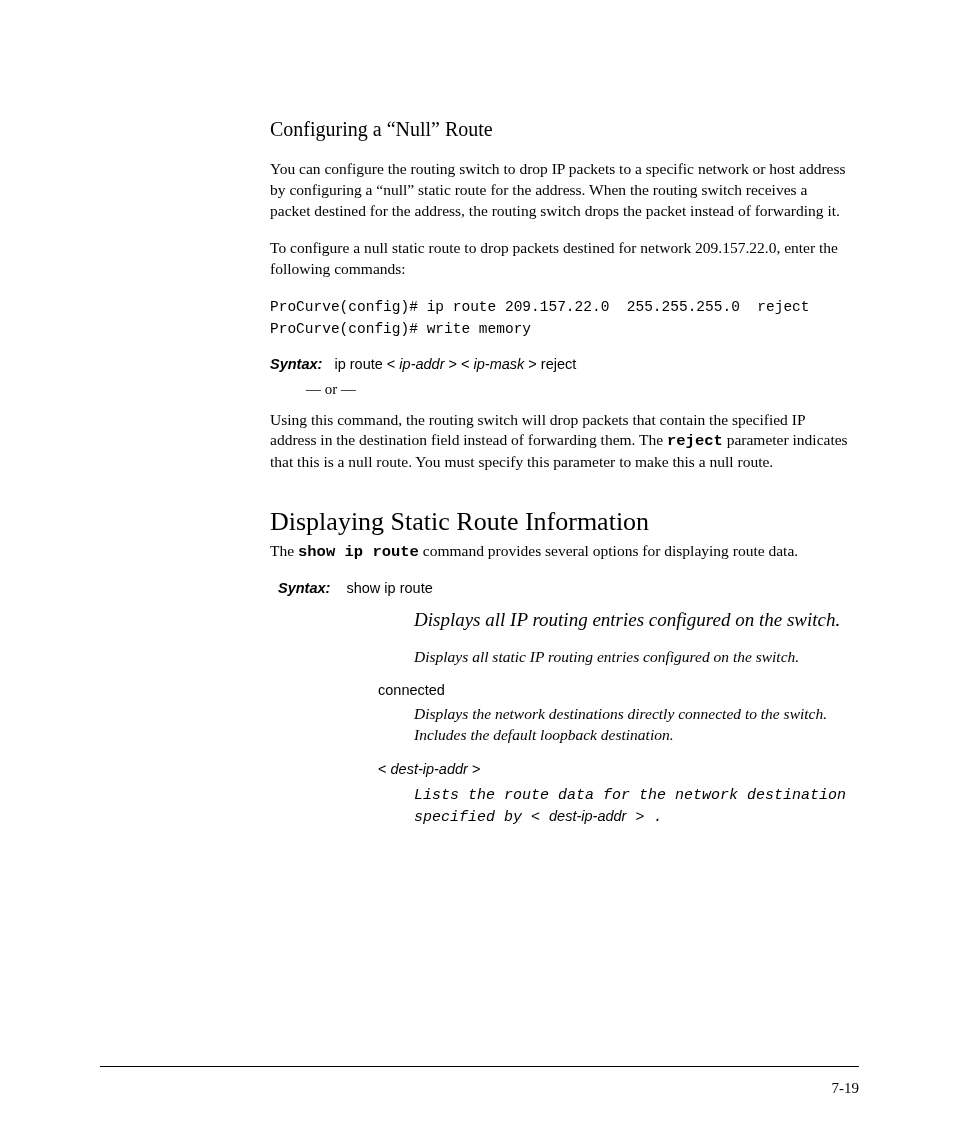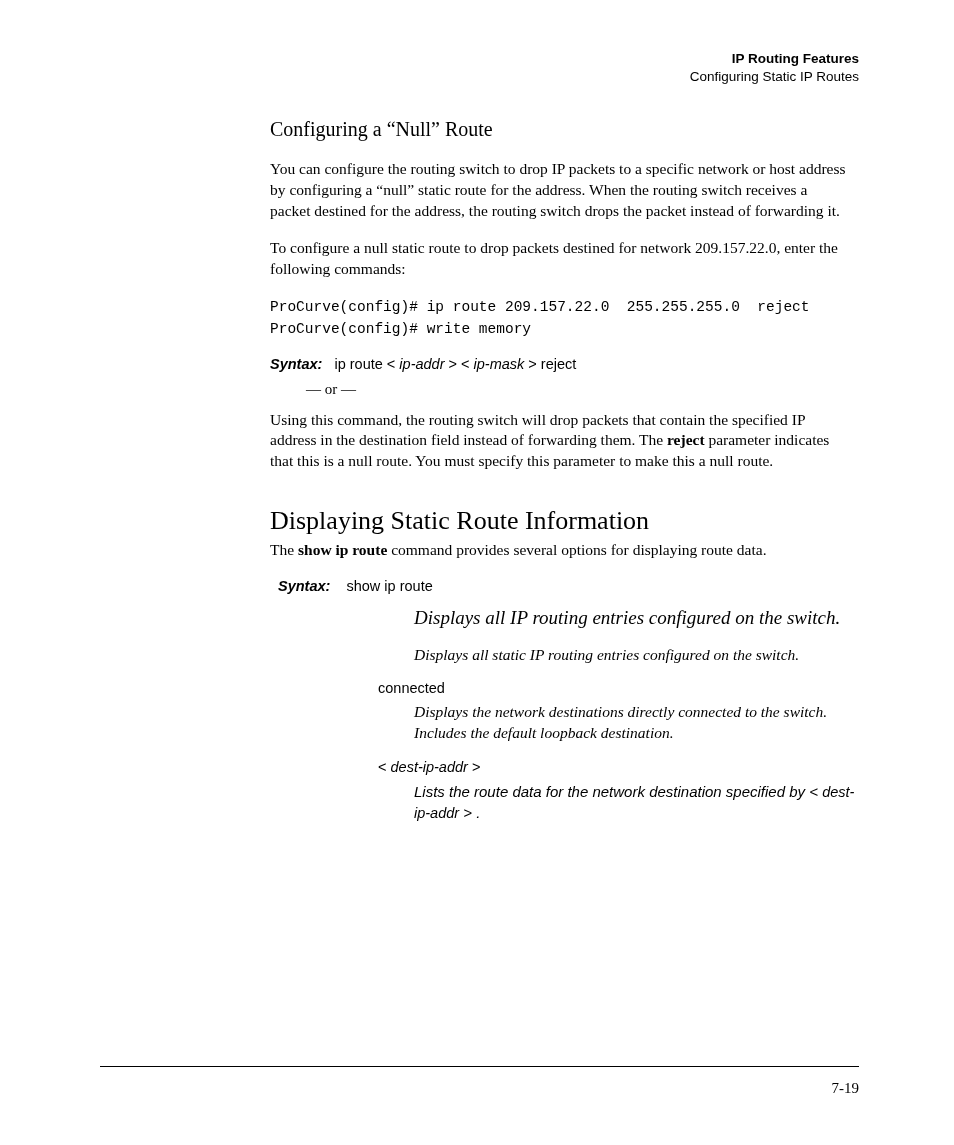--- a/index.html
+++ b/index.html
@@ -58,24 +58,24 @@
   }
   .syntax-block { margin: 6px 0 12px 0; }
   .syntax-label {
     font-family: Arial, Helvetica, sans-serif;
     font-weight: bold;
     font-style: italic;
     font-size: 14.5px;
   }
   .sans { font-family: Arial, Helvetica, sans-serif; font-size: 14.5px; }
   .ital-sans { font-family: Arial, Helvetica, sans-serif; font-style: italic; font-size: 14.5px; }
-  .serif-ital { font-family: Liberation Sans, sans-serif; font-style: italic; font-size: 15px; }
+  .serif-ital { font-family: Liberation Mono, monospace; font-style: italic; font-size: 15px; }
   .indent-syntax { margin-left: 58px; }
   .or-line { margin: 8px 0 6px 36px; font-family: Georgia, serif; font-size: 15px; }
-  .bold-sans { font-family: Liberation Serif, serif; font-weight: bold; }
+  .bold-sans { font-family: Liberation Mono, monospace; font-weight: bold; }
   .opt-block { margin-left: 100px; margin-top: 8px; }
   .opt-desc {
     font-family: "Century Schoolbook", Georgia, serif;
     font-style: italic;
     font-size: 15.5px;
     line-height: 1.35;
     margin: 6px 0 14px 36px;
   }
   .opt-desc-first {
     font-family: "Century Schoolbook", Georgia, serif;
@@ -97,24 +97,20 @@
     right: 95px;
     font-family: "Century Schoolbook", Georgia, serif;
     font-size: 15px;
   }
 </style>
 </head>
 <body>
 
 <div class="page">
 
-  <div class="header">
-    <div class="hdr-bold">IP Routing Features</div>
-    <div>Configuring Static IP Routes</div>
-  </div>
 
   <div class="body-col">
 
     <h3 class="section">Configuring a “Null” Route</h3>
 
     <p class="para">You can configure the routing switch to drop IP packets to a specific network or host address by configuring a “null” static route for the address. When the routing switch receives a packet destined for the address, the routing switch drops the packet instead of forwarding it.</p>
 
     <p class="para">To configure a null static route to drop packets destined for network 209.157.22.0, enter the following commands:</p>
 
     <pre class="code">ProCurve(config)# ip route 209.157.22.0  255.255.255.0  reject

